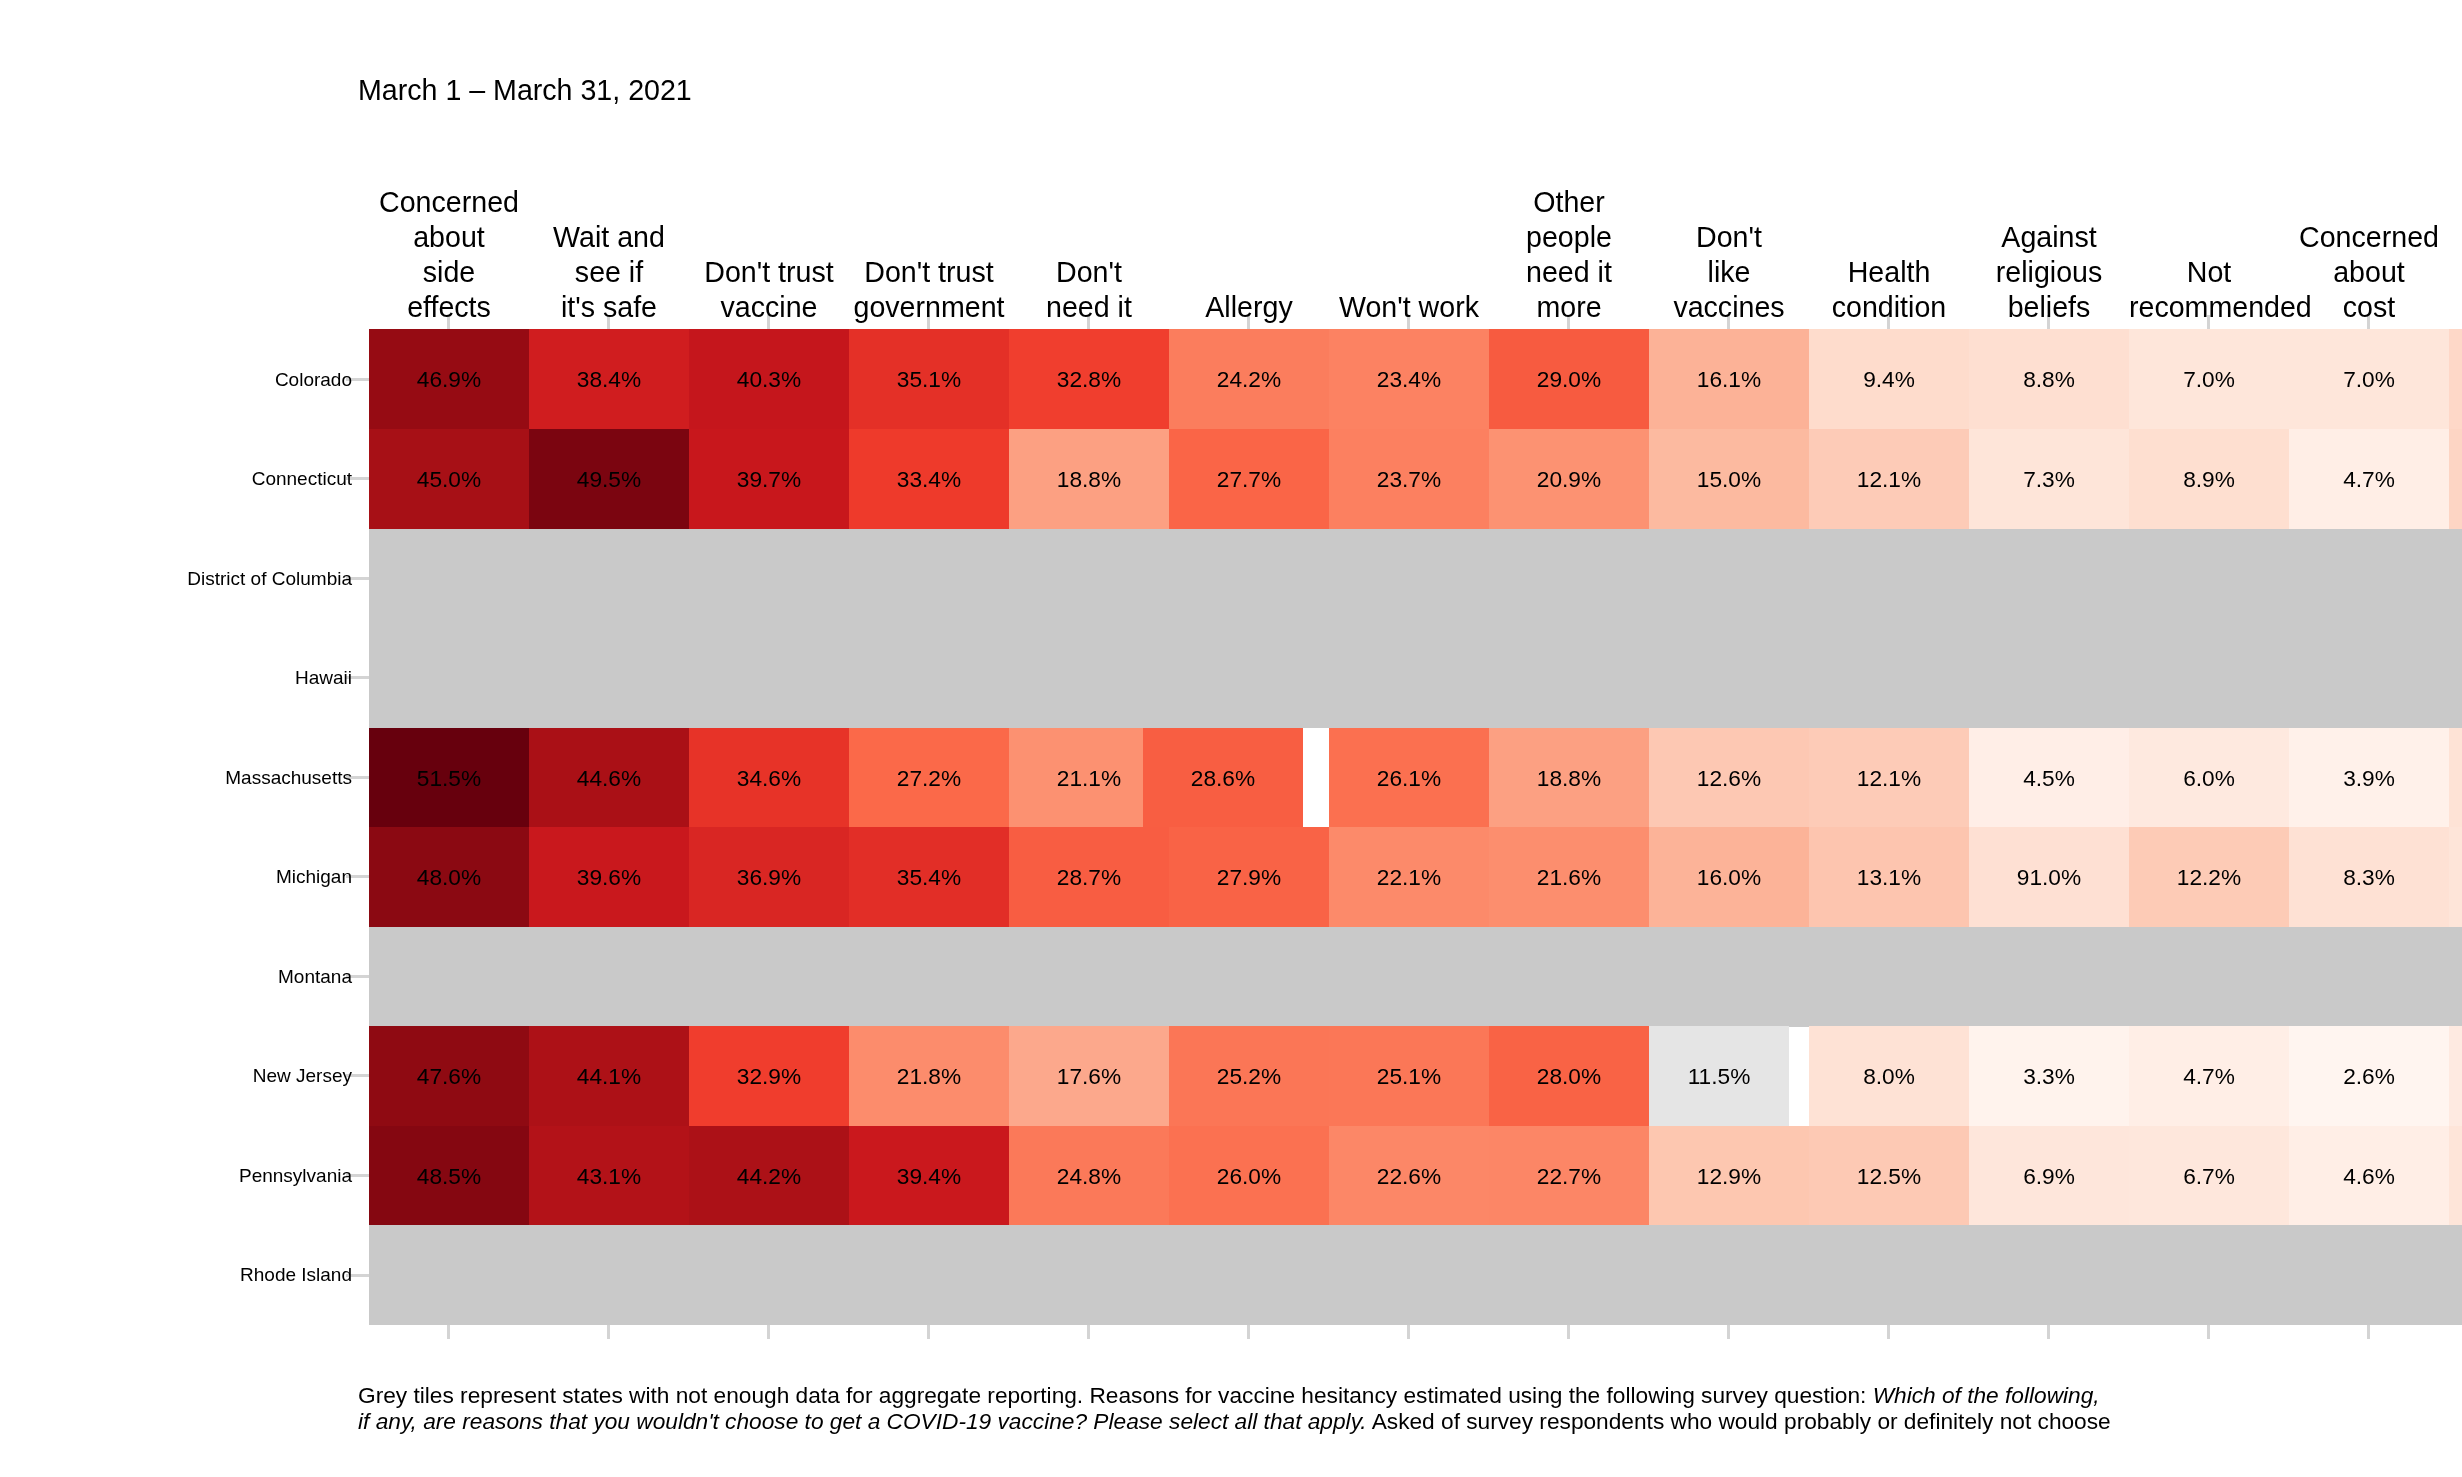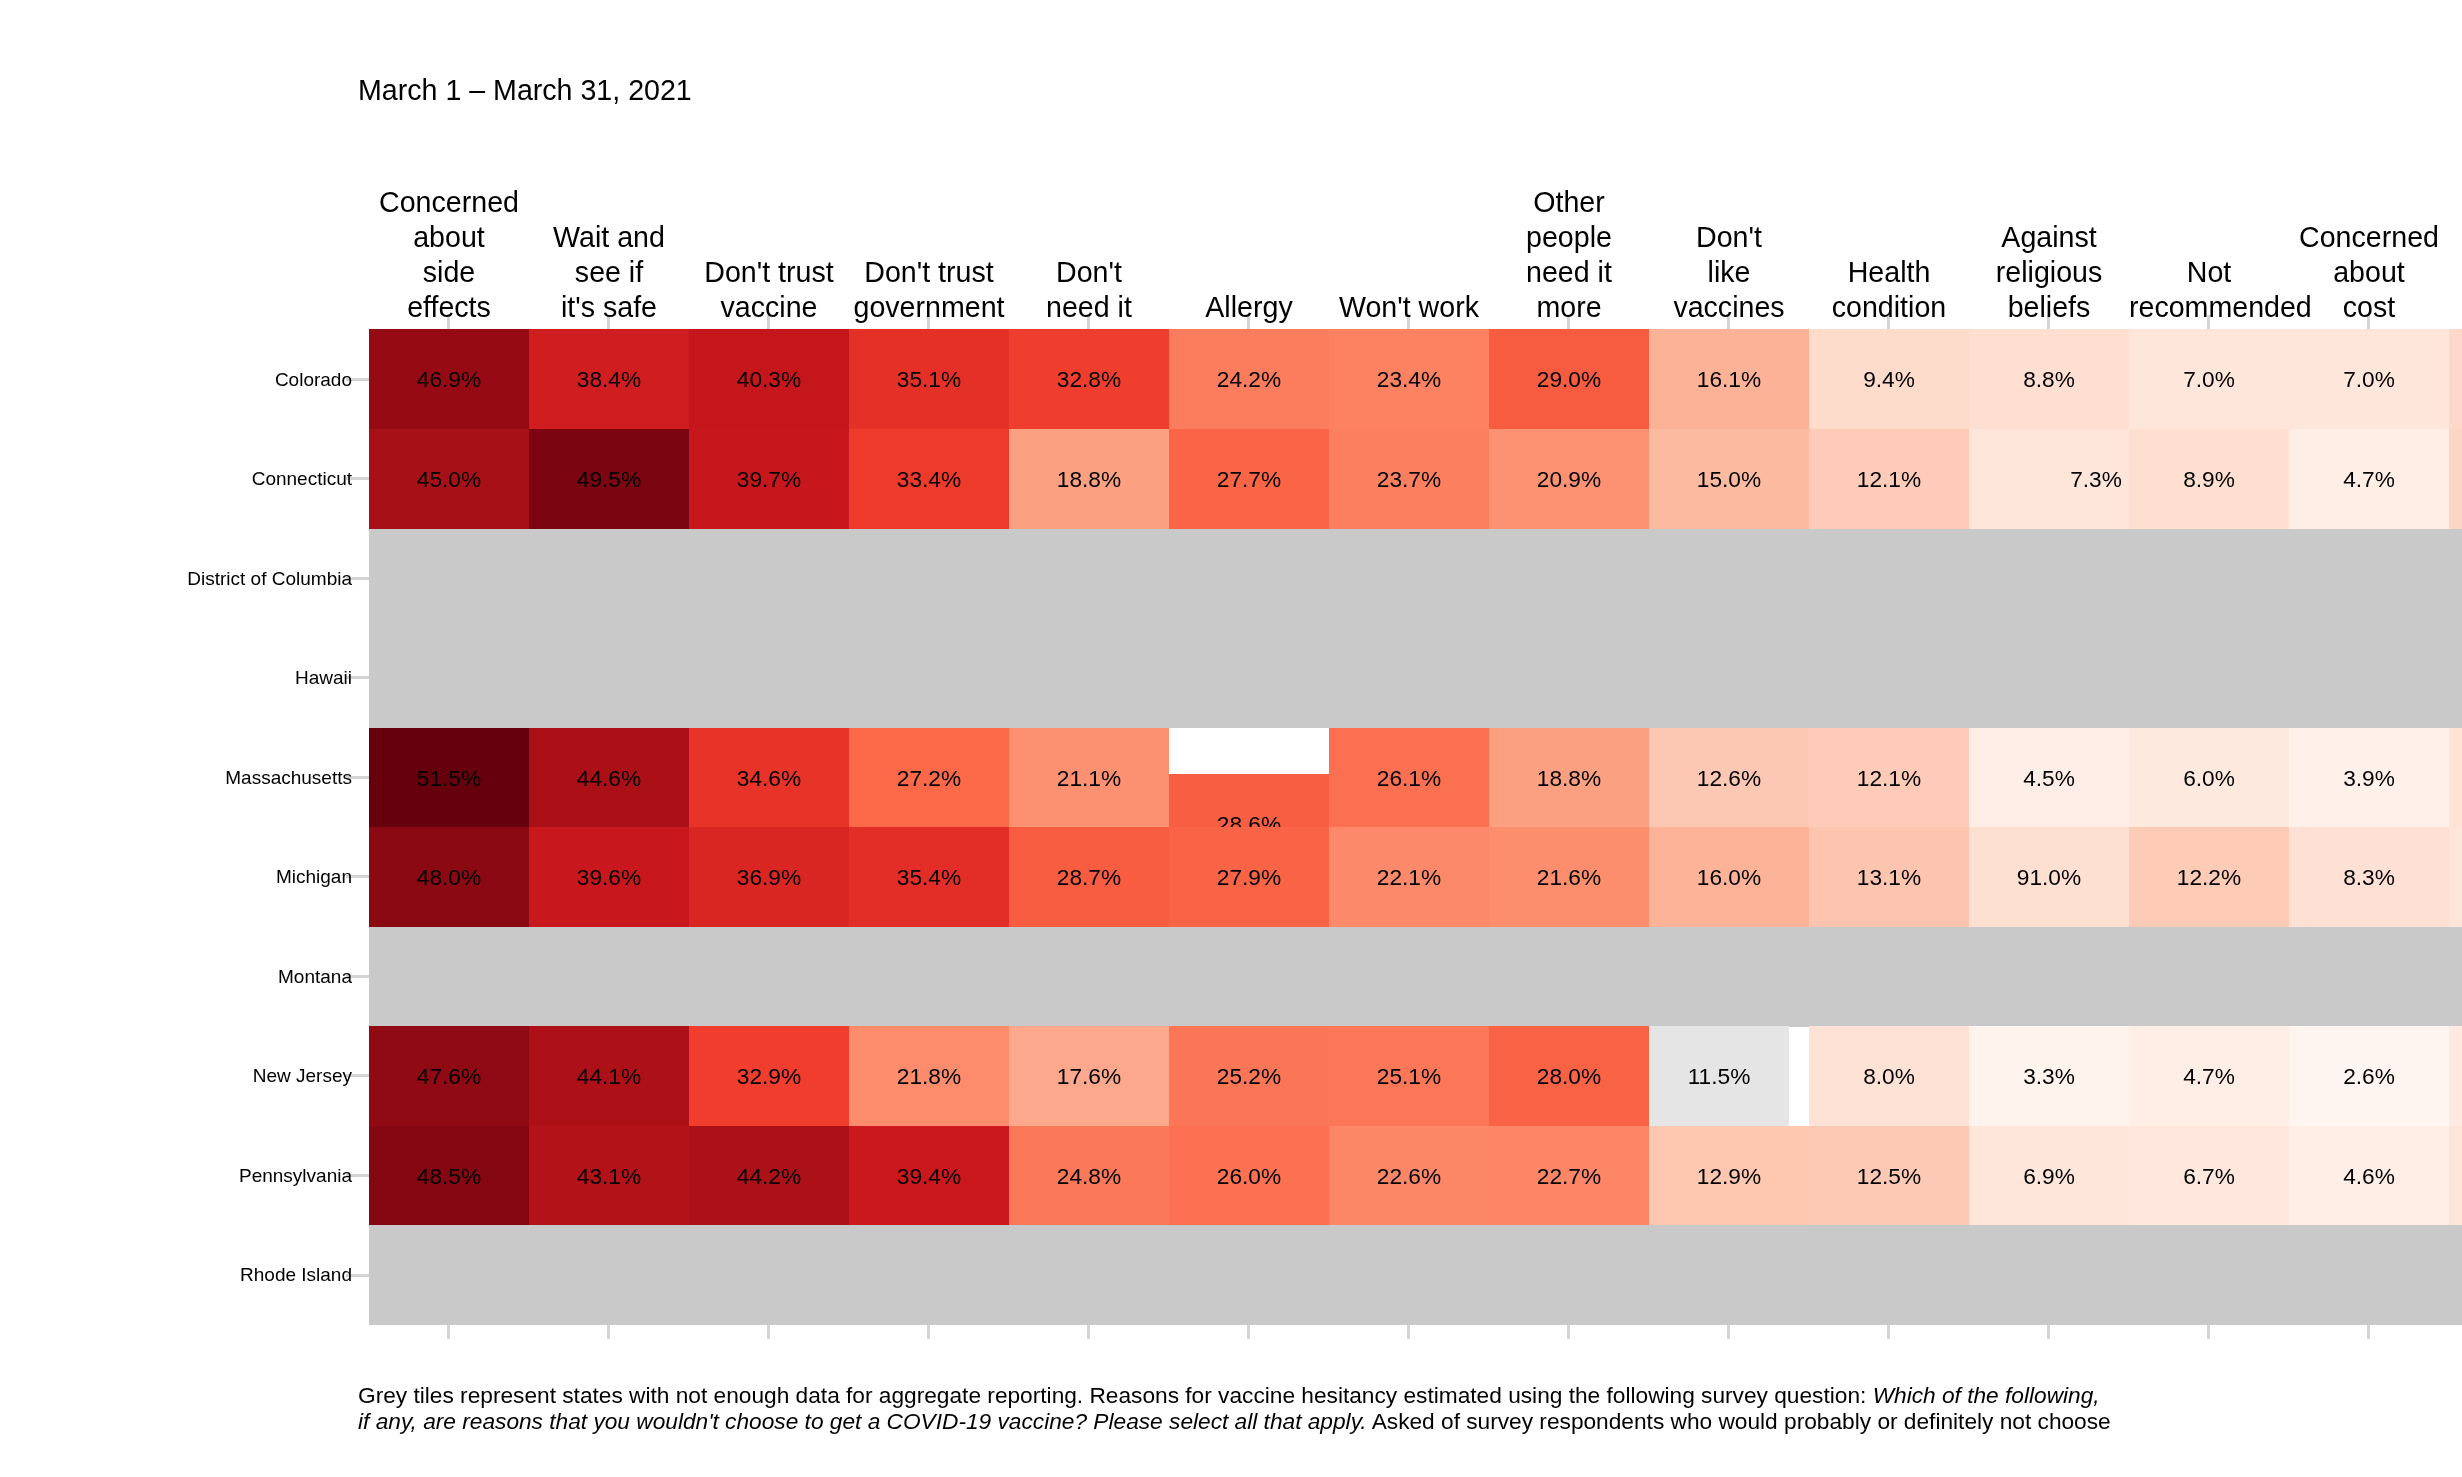--- a/index.html
+++ b/index.html
@@ -141,35 +141,35 @@
       <div class="cell" style="left: 369px; top: 429px; width: 160px; height: 100px; background: rgb(167, 16, 22); color: rgb(0, 0, 0);">45.0%</div>
       <div class="cell" style="left: 529px; top: 429px; width: 160px; height: 100px; background: rgb(123, 5, 16); color: rgb(0, 0, 0);">49.5%</div>
       <div class="cell" style="left: 689px; top: 429px; width: 160px; height: 100px; background: rgb(200, 23, 28); color: rgb(0, 0, 0);">39.7%</div>
       <div class="cell" style="left: 849px; top: 429px; width: 160px; height: 100px; background: rgb(238, 58, 43); color: rgb(0, 0, 0);">33.4%</div>
       <div class="cell" style="left: 1009px; top: 429px; width: 160px; height: 100px; background: rgb(252, 160, 130); color: rgb(0, 0, 0);">18.8%</div>
       <div class="cell" style="left: 1169px; top: 429px; width: 160px; height: 100px; background: rgb(250, 101, 71); color: rgb(0, 0, 0);">27.7%</div>
       <div class="cell" style="left: 1329px; top: 429px; width: 160px; height: 100px; background: rgb(252, 128, 96); color: rgb(0, 0, 0);">23.7%</div>
       <div class="cell" style="left: 1489px; top: 429px; width: 160px; height: 100px; background: rgb(252, 146, 114); color: rgb(0, 0, 0);">20.9%</div>
       <div class="cell" style="left: 1649px; top: 429px; width: 160px; height: 100px; background: rgb(252, 186, 160); color: rgb(0, 0, 0);">15.0%</div>
       <div class="cell" style="left: 1809px; top: 429px; width: 160px; height: 100px; background: rgb(253, 203, 183); color: rgb(0, 0, 0);">12.1%</div>
-      <div class="cell" style="left: 1969px; top: 429px; width: 160px; height: 100px; background: rgb(254, 229, 217); color: rgb(0, 0, 0); padding-left: 47px;">7.3%</div>
+      <div class="cell" style="left: 1969px; top: 429px; width: 160px; height: 100px; background: rgb(254, 229, 217); color: rgb(0, 0, 0);">7.3%</div>
       <div class="cell" style="left: 2129px; top: 429px; width: 160px; height: 100px; background: rgb(254, 223, 208); color: rgb(0, 0, 0);">8.9%</div>
       <div class="cell" style="left: 2289px; top: 429px; width: 160px; height: 100px; background: rgb(255, 238, 230); color: rgb(0, 0, 0);">4.7%</div>
       <div class="cell" style="left: 2449px; top: 429px; width: 160px; height: 100px; background: rgb(253, 213, 196); color: rgb(0, 0, 0);">10.5%</div>
       <div class="row-label" style="top: 561px;">District of Columbia</div>
       <div class="nodata-row" style="left: 369px; top: 529px; width: 2400px; height: 100px; background: rgb(201, 201, 201);"></div>
       <div class="row-label" style="top: 660px;">Hawaii</div>
       <div class="nodata-row" style="left: 369px; top: 628px; width: 2400px; height: 100px; background: rgb(201, 201, 201);"></div>
       <div class="row-label" style="top: 760px;">Massachusetts</div>
       <div class="cell" style="left: 369px; top: 728px; width: 160px; height: 100px; background: rgb(103, 0, 13); color: rgb(0, 0, 0);">51.5%</div>
       <div class="cell" style="left: 529px; top: 728px; width: 160px; height: 100px; background: rgb(170, 16, 22); color: rgb(0, 0, 0);">44.6%</div>
       <div class="cell" style="left: 689px; top: 728px; width: 160px; height: 100px; background: rgb(231, 51, 40); color: rgb(0, 0, 0);">34.6%</div>
       <div class="cell" style="left: 849px; top: 728px; width: 160px; height: 100px; background: rgb(251, 105, 73); color: rgb(0, 0, 0);">27.2%</div>
       <div class="cell" style="left: 1009px; top: 728px; width: 160px; height: 100px; background: rgb(252, 145, 113); color: rgb(0, 0, 0);">21.1%</div>
-      <div class="cell" style="left: 1169px; top: 728px; width: 160px; height: 100px; background: rgb(248, 94, 66); color: rgb(0, 0, 0); margin-top: 46px;">28.6%</div>
+      <div class="cell" style="left: 1143px; top: 728px; width: 160px; height: 100px; background: rgb(248, 94, 66); color: rgb(0, 0, 0);">28.6%</div>
       <div class="cell" style="left: 1329px; top: 728px; width: 160px; height: 100px; background: rgb(251, 112, 80); color: rgb(0, 0, 0);">26.1%</div>
       <div class="cell" style="left: 1489px; top: 728px; width: 160px; height: 100px; background: rgb(252, 160, 130); color: rgb(0, 0, 0);">18.8%</div>
       <div class="cell" style="left: 1649px; top: 728px; width: 160px; height: 100px; background: rgb(253, 200, 179); color: rgb(0, 0, 0);">12.6%</div>
       <div class="cell" style="left: 1809px; top: 728px; width: 160px; height: 100px; background: rgb(253, 203, 183); color: rgb(0, 0, 0);">12.1%</div>
       <div class="cell" style="left: 1969px; top: 728px; width: 160px; height: 100px; background: rgb(255, 238, 231); color: rgb(0, 0, 0);">4.5%</div>
       <div class="cell" style="left: 2129px; top: 728px; width: 160px; height: 100px; background: rgb(254, 233, 223); color: rgb(0, 0, 0);">6.0%</div>
       <div class="cell" style="left: 2289px; top: 728px; width: 160px; height: 100px; background: rgb(255, 241, 234); color: rgb(0, 0, 0);">3.9%</div>
       <div class="cell" style="left: 2449px; top: 728px; width: 160px; height: 100px; background: rgb(254, 227, 214); color: rgb(0, 0, 0);">7.8%</div>
       <div class="row-label" style="top: 859px;">Michigan</div>
       <div class="cell" style="left: 369px; top: 827px; width: 160px; height: 100px; background: rgb(139, 9, 18); color: rgb(0, 0, 0);">48.0%</div>

